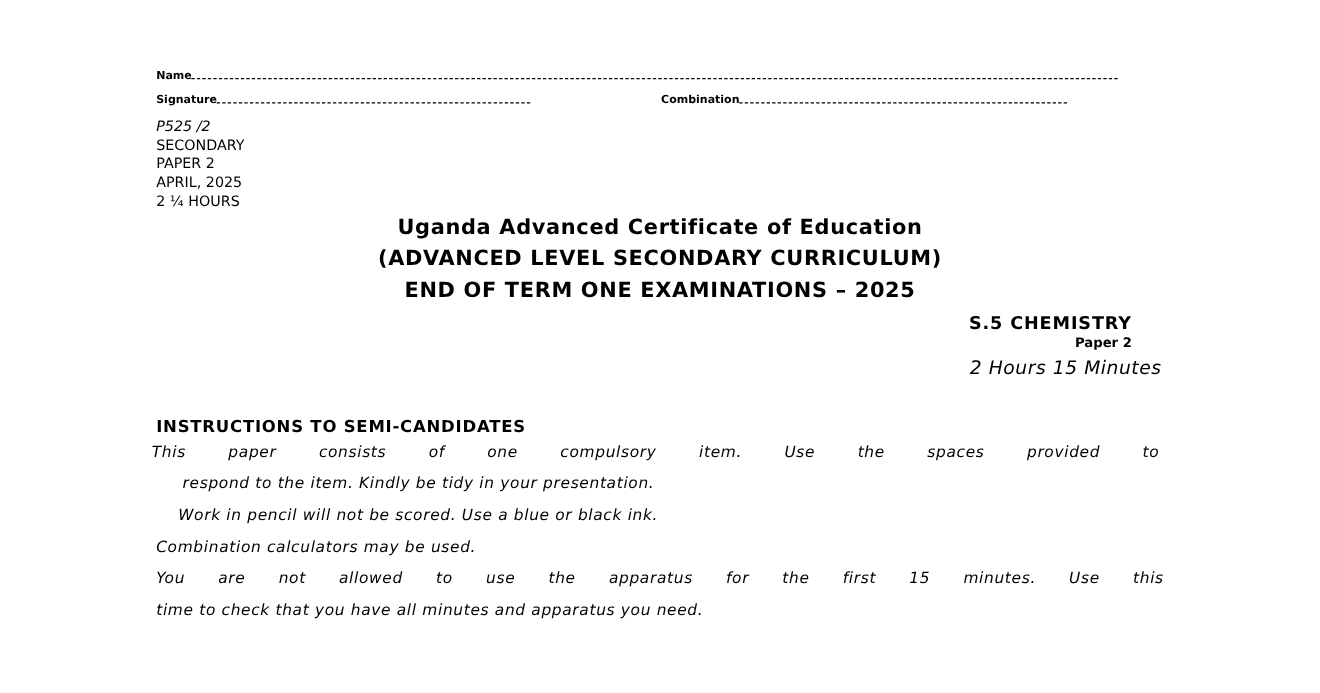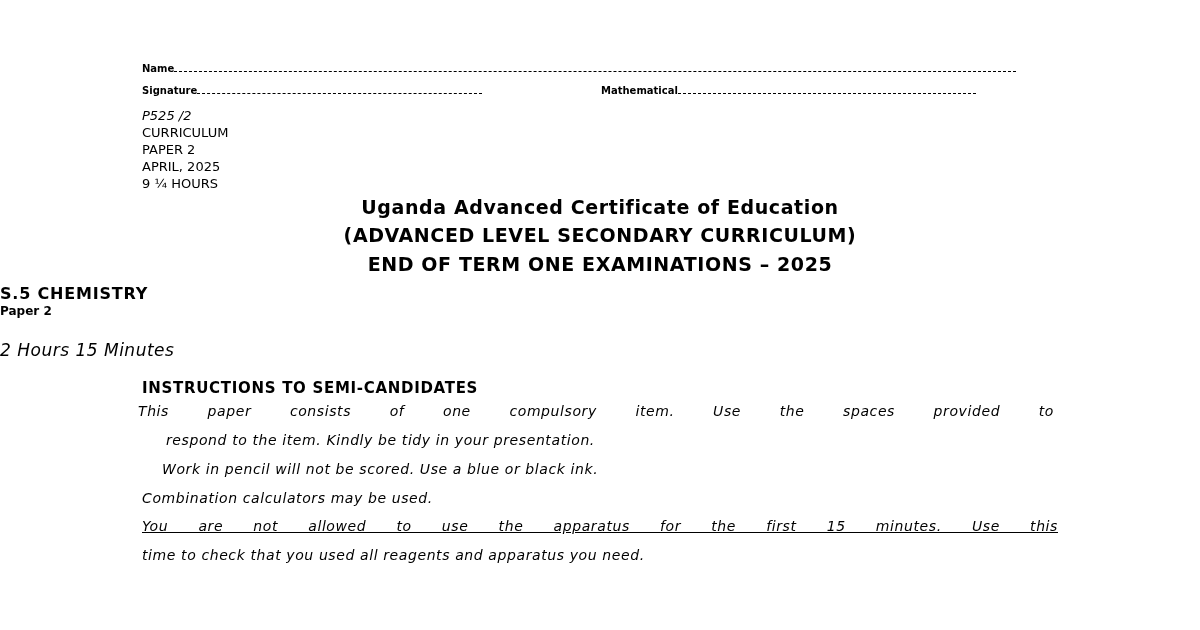--- a/index.html
+++ b/index.html
@@ -4,54 +4,54 @@
   <style>
     html, body { margin:0; padding:0; background:#ffffff; }
     body { width:1200px; height:630px; position:relative; overflow:hidden; color:#000; font-family:"DejaVu Sans", sans-serif; }
     .abs { position:absolute; white-space:nowrap; }
     .bold { font-weight:bold; }
     .ital { font-style:italic; }
     .field-label { font-size:10px; font-weight:bold; }
     .dots { display:inline-block; border-bottom:1px dashed #000; height:0; vertical-align:baseline; }
     .meta { font-size:13px; font-weight:normal; line-height:17px; }
     .title { font-size:19px; font-weight:bold; letter-spacing:0.6px; text-align:center; width:1200px; left:0; }
-    .center { text-align:left; width:1029px; left:0; }
+    .center { text-align:right; width:1029px; left:0; }
     .instr { font-size:14px; font-style:italic; letter-spacing:0.6px; }
   </style>
 </head>
 <body>
 
 <div class="abs" style="left:142px; top:57px;">
   <span class="field-label">Name</span><span class="dots" style="width:842px;"></span>
 </div>
 
 <div class="abs" style="left:142px; top:79px;">
   <span class="field-label">Signature</span><span class="dots" style="width:285px;"></span>
 </div>
 
 <div class="abs" style="left:601px; top:79px;">
-  <span class="field-label">Mathematical</span><span class="dots" style="width:298px;"></span>
+  <span class="field-label">Combination</span><span class="dots" style="width:298px;"></span>
 </div>
 
 <div class="abs meta" style="left:142px; top:107px;">
   <div class="ital">P525 /2</div>
-  <div>CURRICULUM</div>
+  <div>SECONDARY</div>
   <div>PAPER 2</div>
   <div>APRIL, 2025</div>
-  <div>9 ¼ HOURS</div>
+  <div>2 ¼ HOURS</div>
 </div>
 
 <div class="abs title" style="top:196px;">Uganda Advanced Certificate of Education</div>
 <div class="abs title" style="top:224px;">(ADVANCED LEVEL SECONDARY CURRICULUM)</div>
 <div class="abs title" style="top:253px;">END OF TERM ONE EXAMINATIONS – 2025</div>
 
 <div class="abs center bold" style="top:284px; font-size:16px; letter-spacing:0.8px;">S.5 CHEMISTRY</div>
 <div class="abs center bold" style="top:304px; font-size:12px;">Paper 2</div>
-<div class="abs center ital" style="top:340px; font-size:17px; letter-spacing:0.5px;">2 Hours 15 Minutes</div>
+<div class="abs center ital" style="top:325px; font-size:17px; letter-spacing:0.5px;padding-left:27px;">2 Hours 15 Minutes</div>
 
 <div class="abs bold" style="left:142px; top:379px; font-size:15px; letter-spacing:0.7px;">INSTRUCTIONS TO SEMI-CANDIDATES</div>
 
 <div class="abs instr" style="left:138px; top:403px; width:916px; text-align:justify; text-align-last:justify; white-space:normal;">This paper consists of one compulsory item. Use the spaces provided to</div>
 <div class="abs instr" style="left:142px; top:432px;margin-left:24px;">respond to the item. Kindly be tidy in your presentation.</div>
 <div class="abs instr" style="left:142px; top:461px;margin-left:20px;">Work in pencil will not be scored. Use a blue or black ink.</div>
 <div class="abs instr" style="left:142px; top:490px;">Combination calculators may be used.</div>
-<div class="abs instr" style="left:142px; top:518px; width:916px; text-align:justify; text-align-last:justify; white-space:normal;text-decoration:underline;">You are not allowed to use the apparatus for the first 15 minutes. Use this</div>
-<div class="abs instr" style="left:142px; top:547px;">time to check that you used all reagents and apparatus you need.</div>
+<div class="abs instr" style="left:142px; top:518px; width:916px; text-align:justify; text-align-last:justify; white-space:normal;">You are not allowed to use the apparatus for the first 15 minutes. Use this</div>
+<div class="abs instr" style="left:142px; top:547px;">time to check that you have all minutes and apparatus you need.</div>
 
 </body></html>

